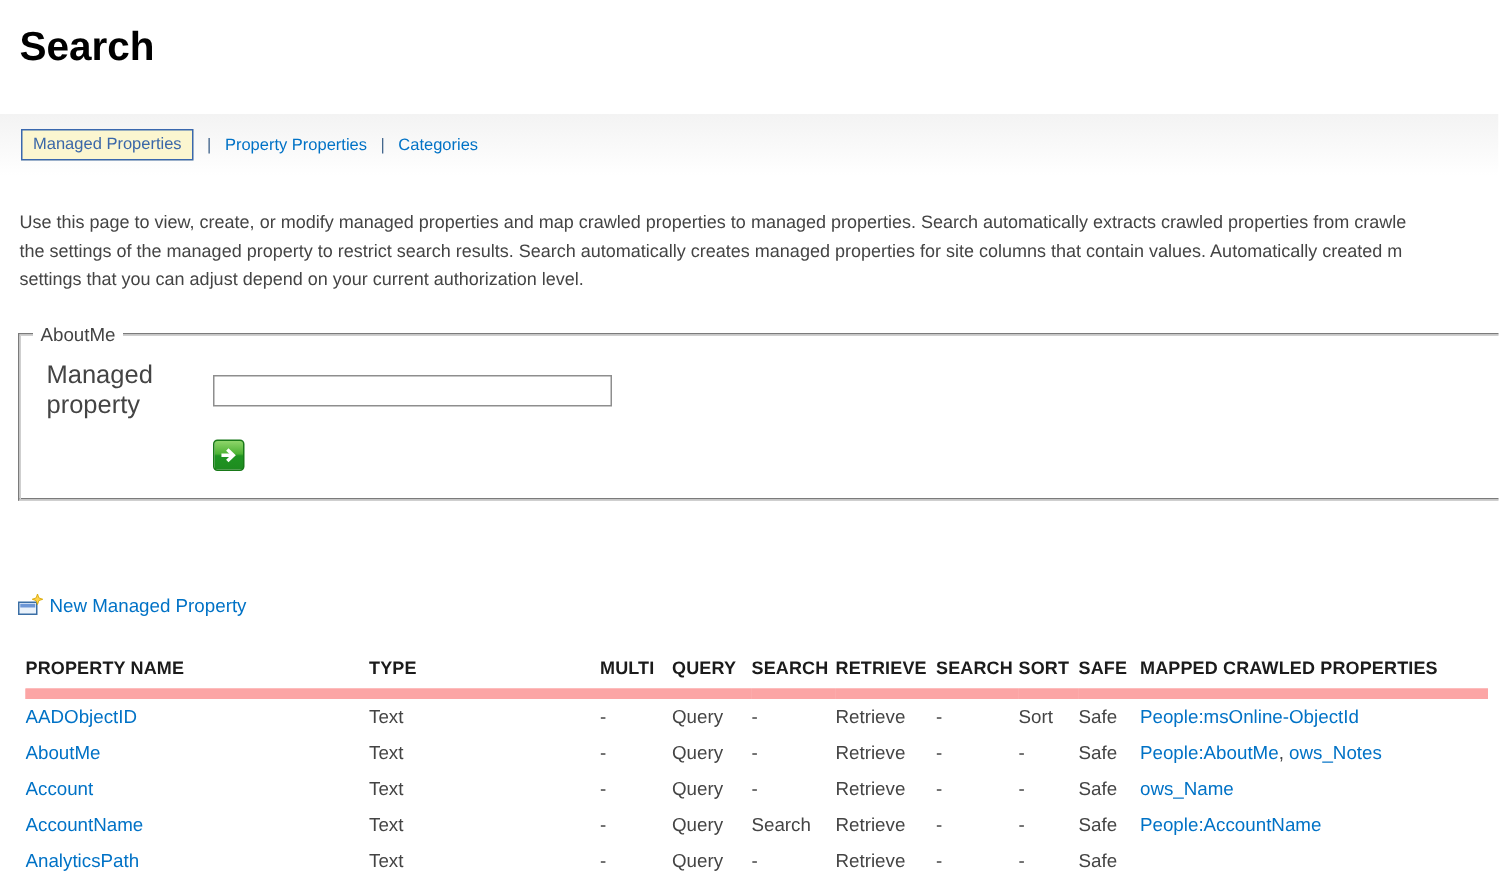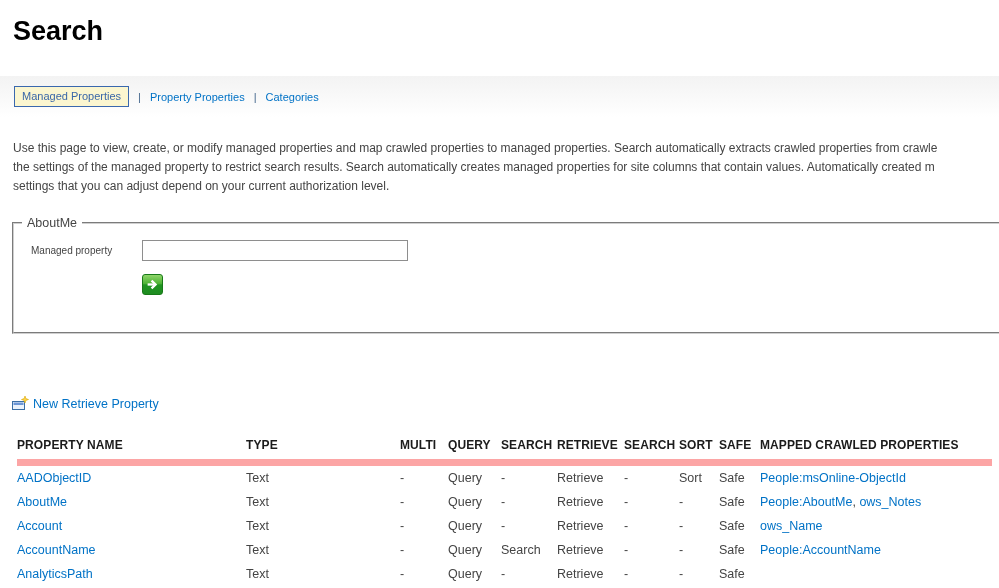--- a/index.html
+++ b/index.html
@@ -37,21 +37,21 @@
 
   
   fieldset.filter-box {
     margin:20px 0 0 12px; width:1545px; height:118px;
     border:2px groove #cfcfcf; padding:0; box-sizing:border-box;
   }
   fieldset.filter-box legend {
     margin-left:8px; padding:0 5px; font-size:12.5px; color:#444;
   }
   .filter-row { margin:10px 0 0 17px; display:flex; align-items:center; }
-  .filter-label { width:111px; font-size:10px; color:#444; }
+  .filter-label { width:111px; font-size:17px; color:#444; }
   .filter-input {
     width:258px; height:17px; border:1px solid #8E8E8E; border-radius:0;
     font-size:12.5px; padding:1px 3px;
     font-family:"Liberation Sans","DejaVu Sans",sans-serif;
   }
   .go-row { margin:13px 0 0 128px; }
   .go-button {
     width:21px; height:21px; box-sizing:border-box;
     border:1px solid #187918; border-radius:3px;
     background:linear-gradient(180deg,#8FD56A 0%,#4DB335 45%,#1F9422 52%,#1E8C20 100%);
@@ -120,21 +120,21 @@
 </fieldset>
 
 <div class="new-link-row">
   <span class="icon">
     <svg width="17" height="16" viewBox="0 0 17 16">
       <rect x="0.5" y="5.5" width="12" height="8" fill="#EAF2FB" stroke="#3A6EA5" stroke-width="1"></rect>
       <rect x="1.5" y="6.5" width="10" height="2.5" fill="#6C96D6"></rect>
       <path d="M13 0 L13.9 2.6 L16.5 3.5 L13.9 4.4 L13 7 L12.1 4.4 L9.5 3.5 L12.1 2.6 Z" fill="#FFD34D" stroke="#D9A800" stroke-width="0.6"></path>
     </svg>
   </span>
-  <a href="#" class="new-link">New Retrieve Property</a>
+  <a href="#" class="new-link">New Managed Property</a>
 </div>
 
 <table class="mp-table">
   <colgroup>
     <col style="width:229px">
       <col style="width:154px">
       <col style="width:48px">
     <col style="width:53px">
       <col style="width:56px">
       <col style="width:67px">

